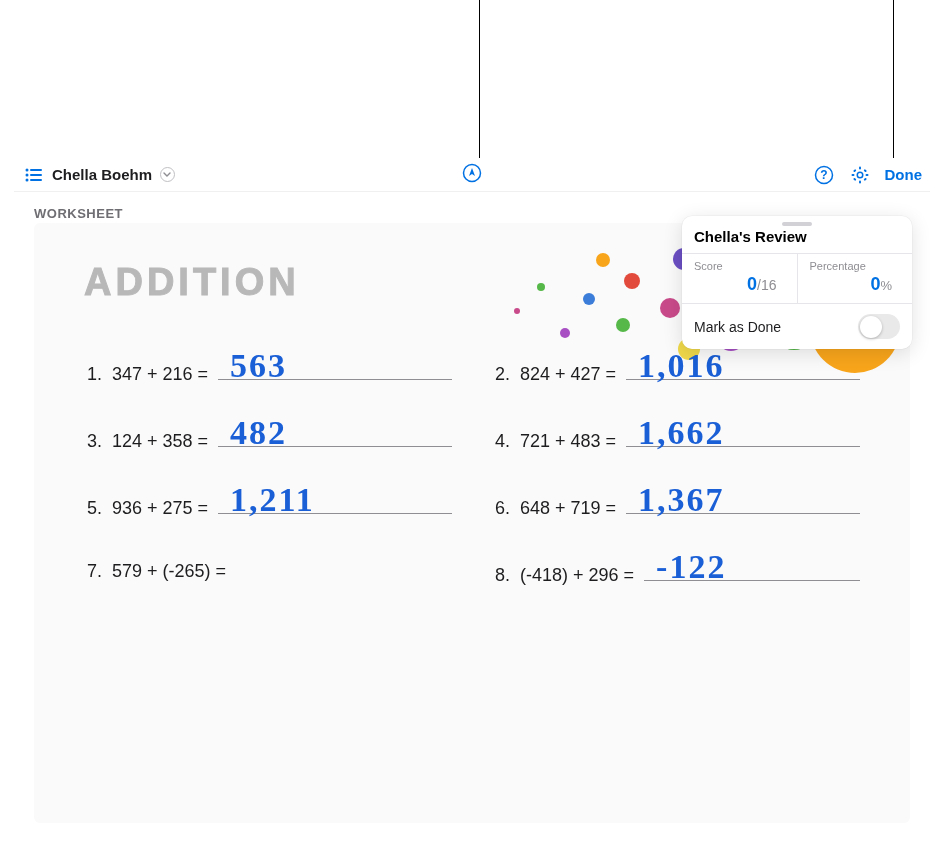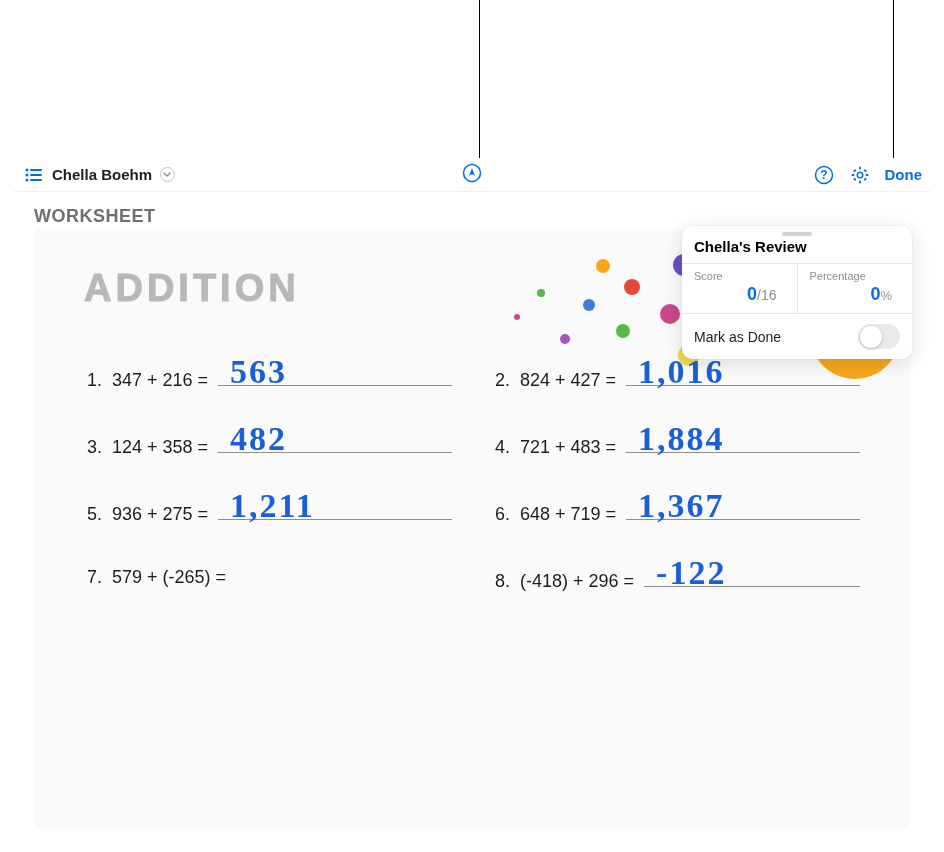--- a/index.html
+++ b/index.html
@@ -93,21 +93,21 @@
       font-size: 15px;
       font-weight: 600;
     }
     .content-area {
       flex: 1;
       padding: 14px 20px 0 20px;
       position: relative;
       overflow: hidden;
     }
     .worksheet-label {
-      font-size: 18px;
+      font-size: 13px;
       font-weight: 600;
       color: #6e6e73;
       letter-spacing: 0.5px;
       text-transform: uppercase;
       margin-bottom: 2px;
     }
     .page-title {
       font-size: 30px;
       font-weight: 700;
       color: #000;
@@ -166,21 +166,21 @@
       color: #1a5fd6;
       font-size: 34px;
       font-weight: 600;
       left: 12px;
       bottom: -6px;
       white-space: nowrap;
       letter-spacing: 2px;
     }
     .review-panel {
       position: absolute;
-      top: 68px;
+      top: 58px;
       right: 18px;
       width: 230px;
       background: #fff;
       border-radius: 10px;
       box-shadow: 0 4px 20px rgba(0,0,0,0.12), 0 0 0 0.5px rgba(0,0,0,0.05);
       z-index: 10;
     }
     .review-panel .panel-grabber {
       width: 30px;
       height: 4px;
@@ -403,21 +403,21 @@
           <span class="problem-num">3.</span>
           <span class="problem-text">124 + 358 =</span>
           <span class="answer-line">
             <span class="handwritten">482</span>
           </span>
         </div>
         <div class="problem">
           <span class="problem-num">4.</span>
           <span class="problem-text">721 + 483 =</span>
           <span class="answer-line">
-            <span class="handwritten">1,884</span>
+            <span class="handwritten">1,662</span>
           </span>
         </div>
         <div class="problem">
           <span class="problem-num">5.</span>
           <span class="problem-text">936 + 275 =</span>
           <span class="answer-line">
             <span class="handwritten">1,211</span>
           </span>
         </div>
         <div class="problem">

